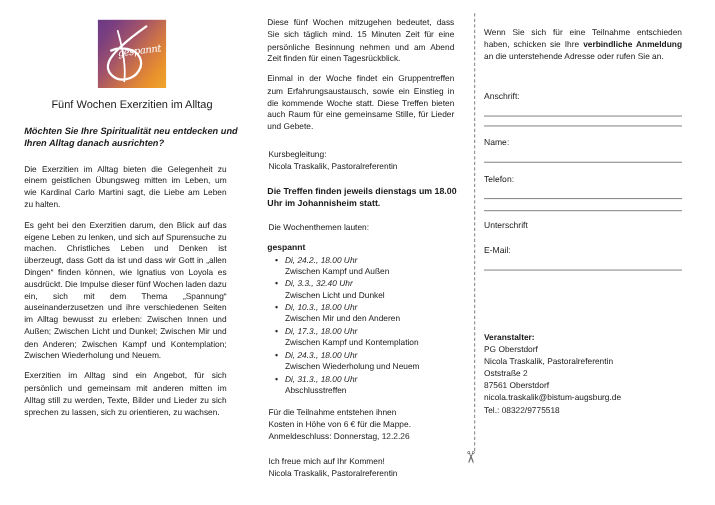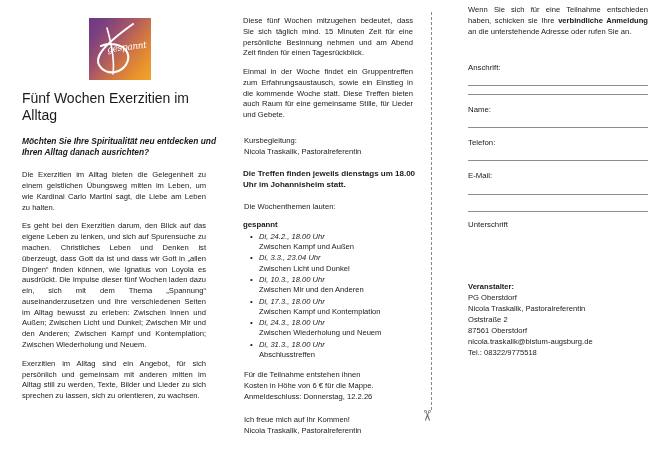--- a/index.html
+++ b/index.html
@@ -23,21 +23,21 @@
   }
 
   
   .col {
     position: absolute;
     top: 0;
     box-sizing: border-box;
   }
   .col-1 { left: 22px;  width: 196px; padding-top: 18px; }
   .col-2 { left: 243px; width: 182px; padding-top: 16px; }
-  .col-3 { left: 468px; width: 180px; padding-top: 4px; }
+  .col-3 { left: 440px; width: 180px; padding-top: 24px; }
 
   
   .fold-line {
     position: absolute;
     left: 431px;
     top: 12px;
     width: 0;
     height: 398px;
     border-left: 1px dashed #8a8a8a;
   }
@@ -75,22 +75,22 @@
     font-style: italic;
     font-size: 9px;
     color: #ffffff;
     letter-spacing: -0.3px;
     transform: rotate(-7deg);
     white-space: nowrap;
   }
 
   
   .subtitle {
-    text-align: left;
-    font-size: 14px;
+    text-align: center;
+    font-size: 10px;
     line-height: 1.2;
     margin: 0 0 12px 0;
   }
   .lead {
     font-size: 8.4px;
     font-weight: bold;
     font-style: italic;
     line-height: 1.35;
     margin: 0 0 12px 0;
   }
@@ -219,21 +219,21 @@
     <p class="plain">Die Wochenthemen lauten:</p>
 
     <div class="theme-word">gespannt</div>
 
     <ul class="weeks">
       <li>
         <span class="wk-date">Di, 24.2., 18.00 Uhr</span>
         <span class="wk-theme">Zwischen Kampf und Außen</span>
       </li>
       <li>
-        <span class="wk-date">Di, 3.3., 23.04 Uhr</span>
+        <span class="wk-date">Di, 3.3., 32.40 Uhr</span>
         <span class="wk-theme">Zwischen Licht und Dunkel</span>
       </li>
       <li>
         <span class="wk-date">Di, 10.3., 18.00 Uhr</span>
         <span class="wk-theme">Zwischen Mir und den Anderen</span>
       </li>
       <li>
         <span class="wk-date">Di, 17.3., 18.00 Uhr</span>
         <span class="wk-theme">Zwischen Kampf und Kontemplation</span>
       </li>
@@ -274,27 +274,27 @@
       <div class="field-label">Name:</div>
       <div class="rule"></div>
     </div>
 
     <div class="field">
       <div class="field-label">Telefon:</div>
       <div class="rule"></div>
     </div>
 
     <div class="field">
+      <div class="rule short-gap"></div>
+      <div class="field-label">Unterschrift</div>
+    </div>
+
+    <div class="field">
       <div class="field-label">E-Mail:</div>
       <div class="rule tall"></div>
-    </div>
-
-    <div class="field">
-      <div class="rule short-gap"></div>
-      <div class="field-label">Unterschrift</div>
     </div>
 
     <div class="spacer-20"></div>
 
     <div class="organizer">
       <span class="org-title">Veranstalter:</span>
       <span>PG Oberstdorf</span>
       <span>Nicola Traskalik, Pastoralreferentin</span>
       <span>Oststraße 2</span>
       <span>87561 Oberstdorf</span>

